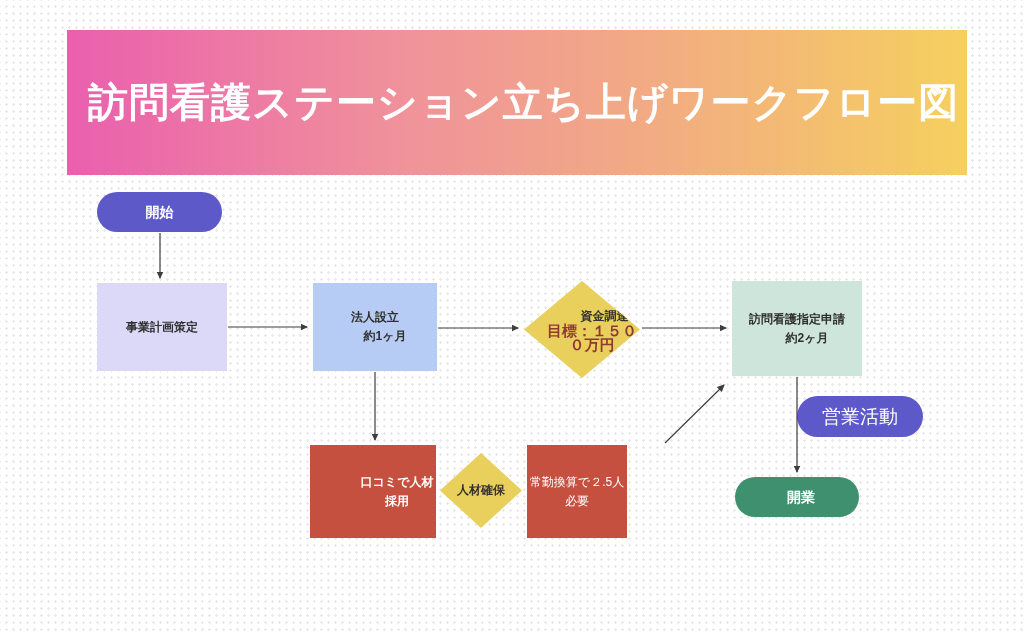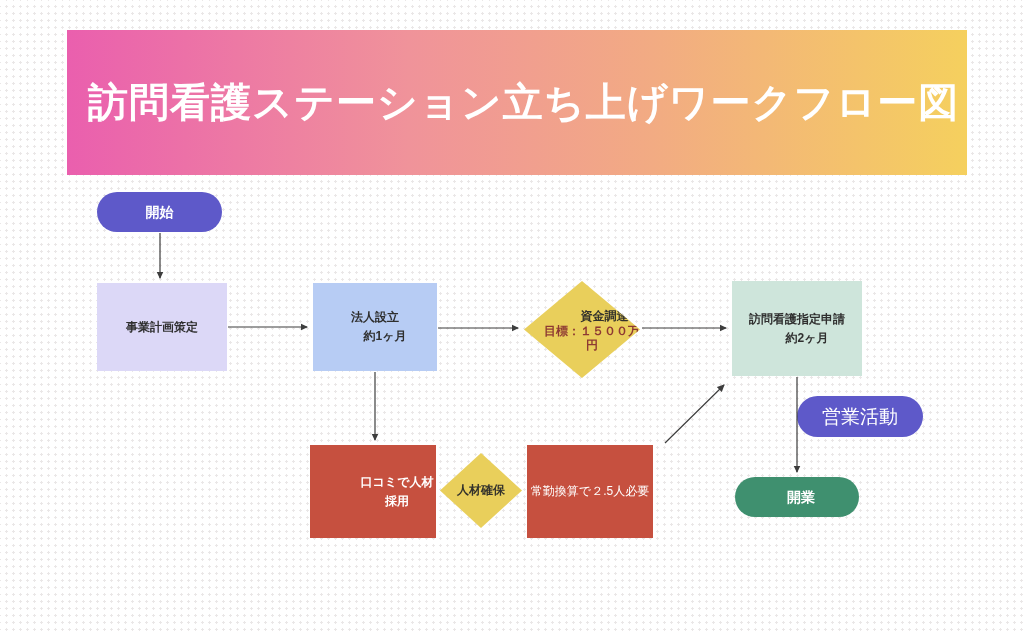--- a/index.html
+++ b/index.html
@@ -58,37 +58,37 @@
   
   .n-start       { left: 97px;  top: 192px; width: 125px; height: 40px; background: #5e59c9; }
   .n-start .label { font-size: 14px; font-weight: 700; }
 
   .n-planning    { left: 97px;  top: 283px; width: 130px; height: 88px; background: #dcd8f7; }
 
   .n-incorporation { left: 313px; top: 283px; width: 124px; height: 88px; background: #b7ccf4; }
 
   .n-funding     { left: 524px; top: 281px; width: 116px; height: 97px; background: #e9cf5b; }
   .n-funding .label    { font-size: 12px; font-weight: 700; line-height: 16px; margin-left: 45px; }
-  .n-funding .sublabel { font-size: 12px; font-weight: 700; line-height: 14px; color: #8e3a33; }
+  .n-funding .sublabel { font-size: 15px; font-weight: 700; line-height: 14px; color: #8e3a33; }
 
   .n-designation { left: 732px; top: 281px; width: 130px; height: 95px; background: #cee5db; }
 
   .n-sales       { left: 797px; top: 396px; width: 126px; height: 41px; background: #5e59c9; }
   .n-sales .label { font-size: 19px; font-weight: 500; }
 
   .n-opening     { left: 735px; top: 477px; width: 124px; height: 40px; background: #3f906f; }
   .n-opening .label { font-size: 14px; font-weight: 700; padding-left: 8px; }
 
   .n-recruiting  { left: 310px; top: 445px; width: 126px; height: 93px; background: #c6503f; color: #ffffff; }
   .n-recruiting .label { font-weight: 700; padding-left: 48px; }
 
   .n-staffing    { left: 440px; top: 453px; width: 82px;  height: 75px; background: #e9cf5b; }
   .n-staffing .label { font-weight: 700; }
 
-  .n-fte         { left: 527px; top: 445px; width: 126px; height: 93px; background: #c6503f; color: #ffffff; }
+  .n-fte         { left: 527px; top: 445px; width: 100px; height: 93px; background: #c6503f; color: #ffffff; }
   .n-fte .label  { font-weight: 500; }
 
   
   svg.arrows {
     position: absolute;
     left: 0; top: 0;
     z-index: 2;
     pointer-events: none;
   }
   svg.arrows line { stroke: #3d3d3d; stroke-width: 1.2; }

